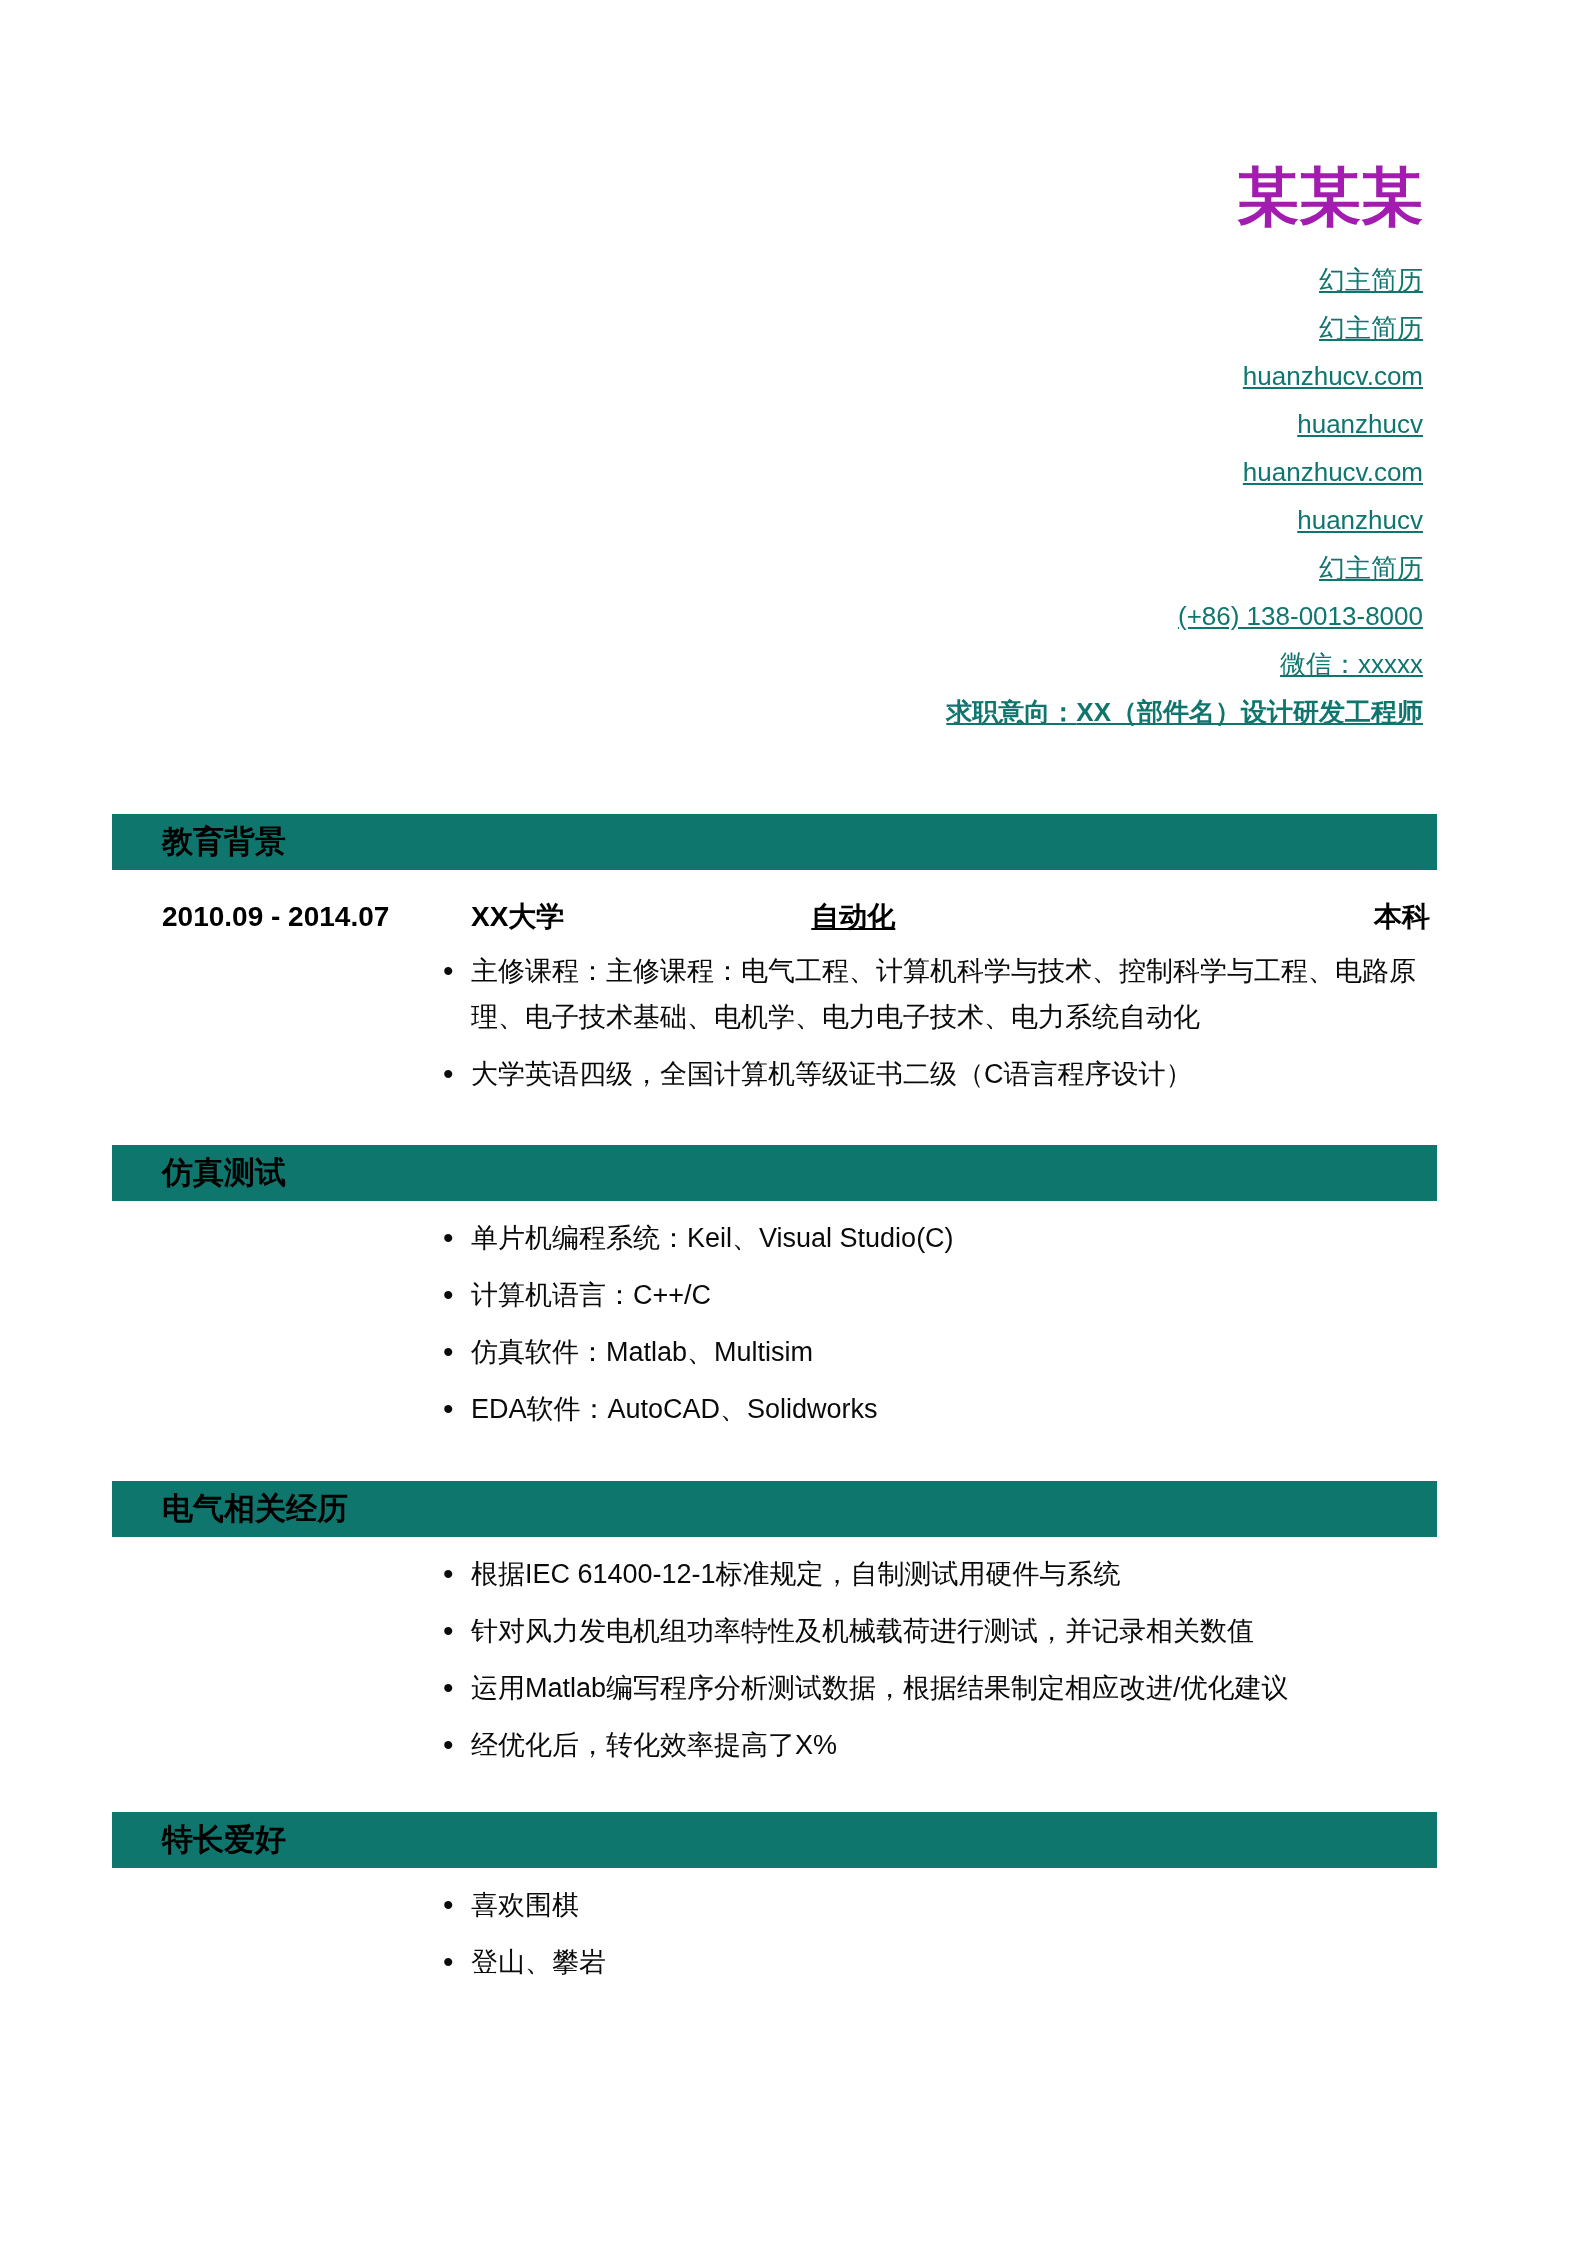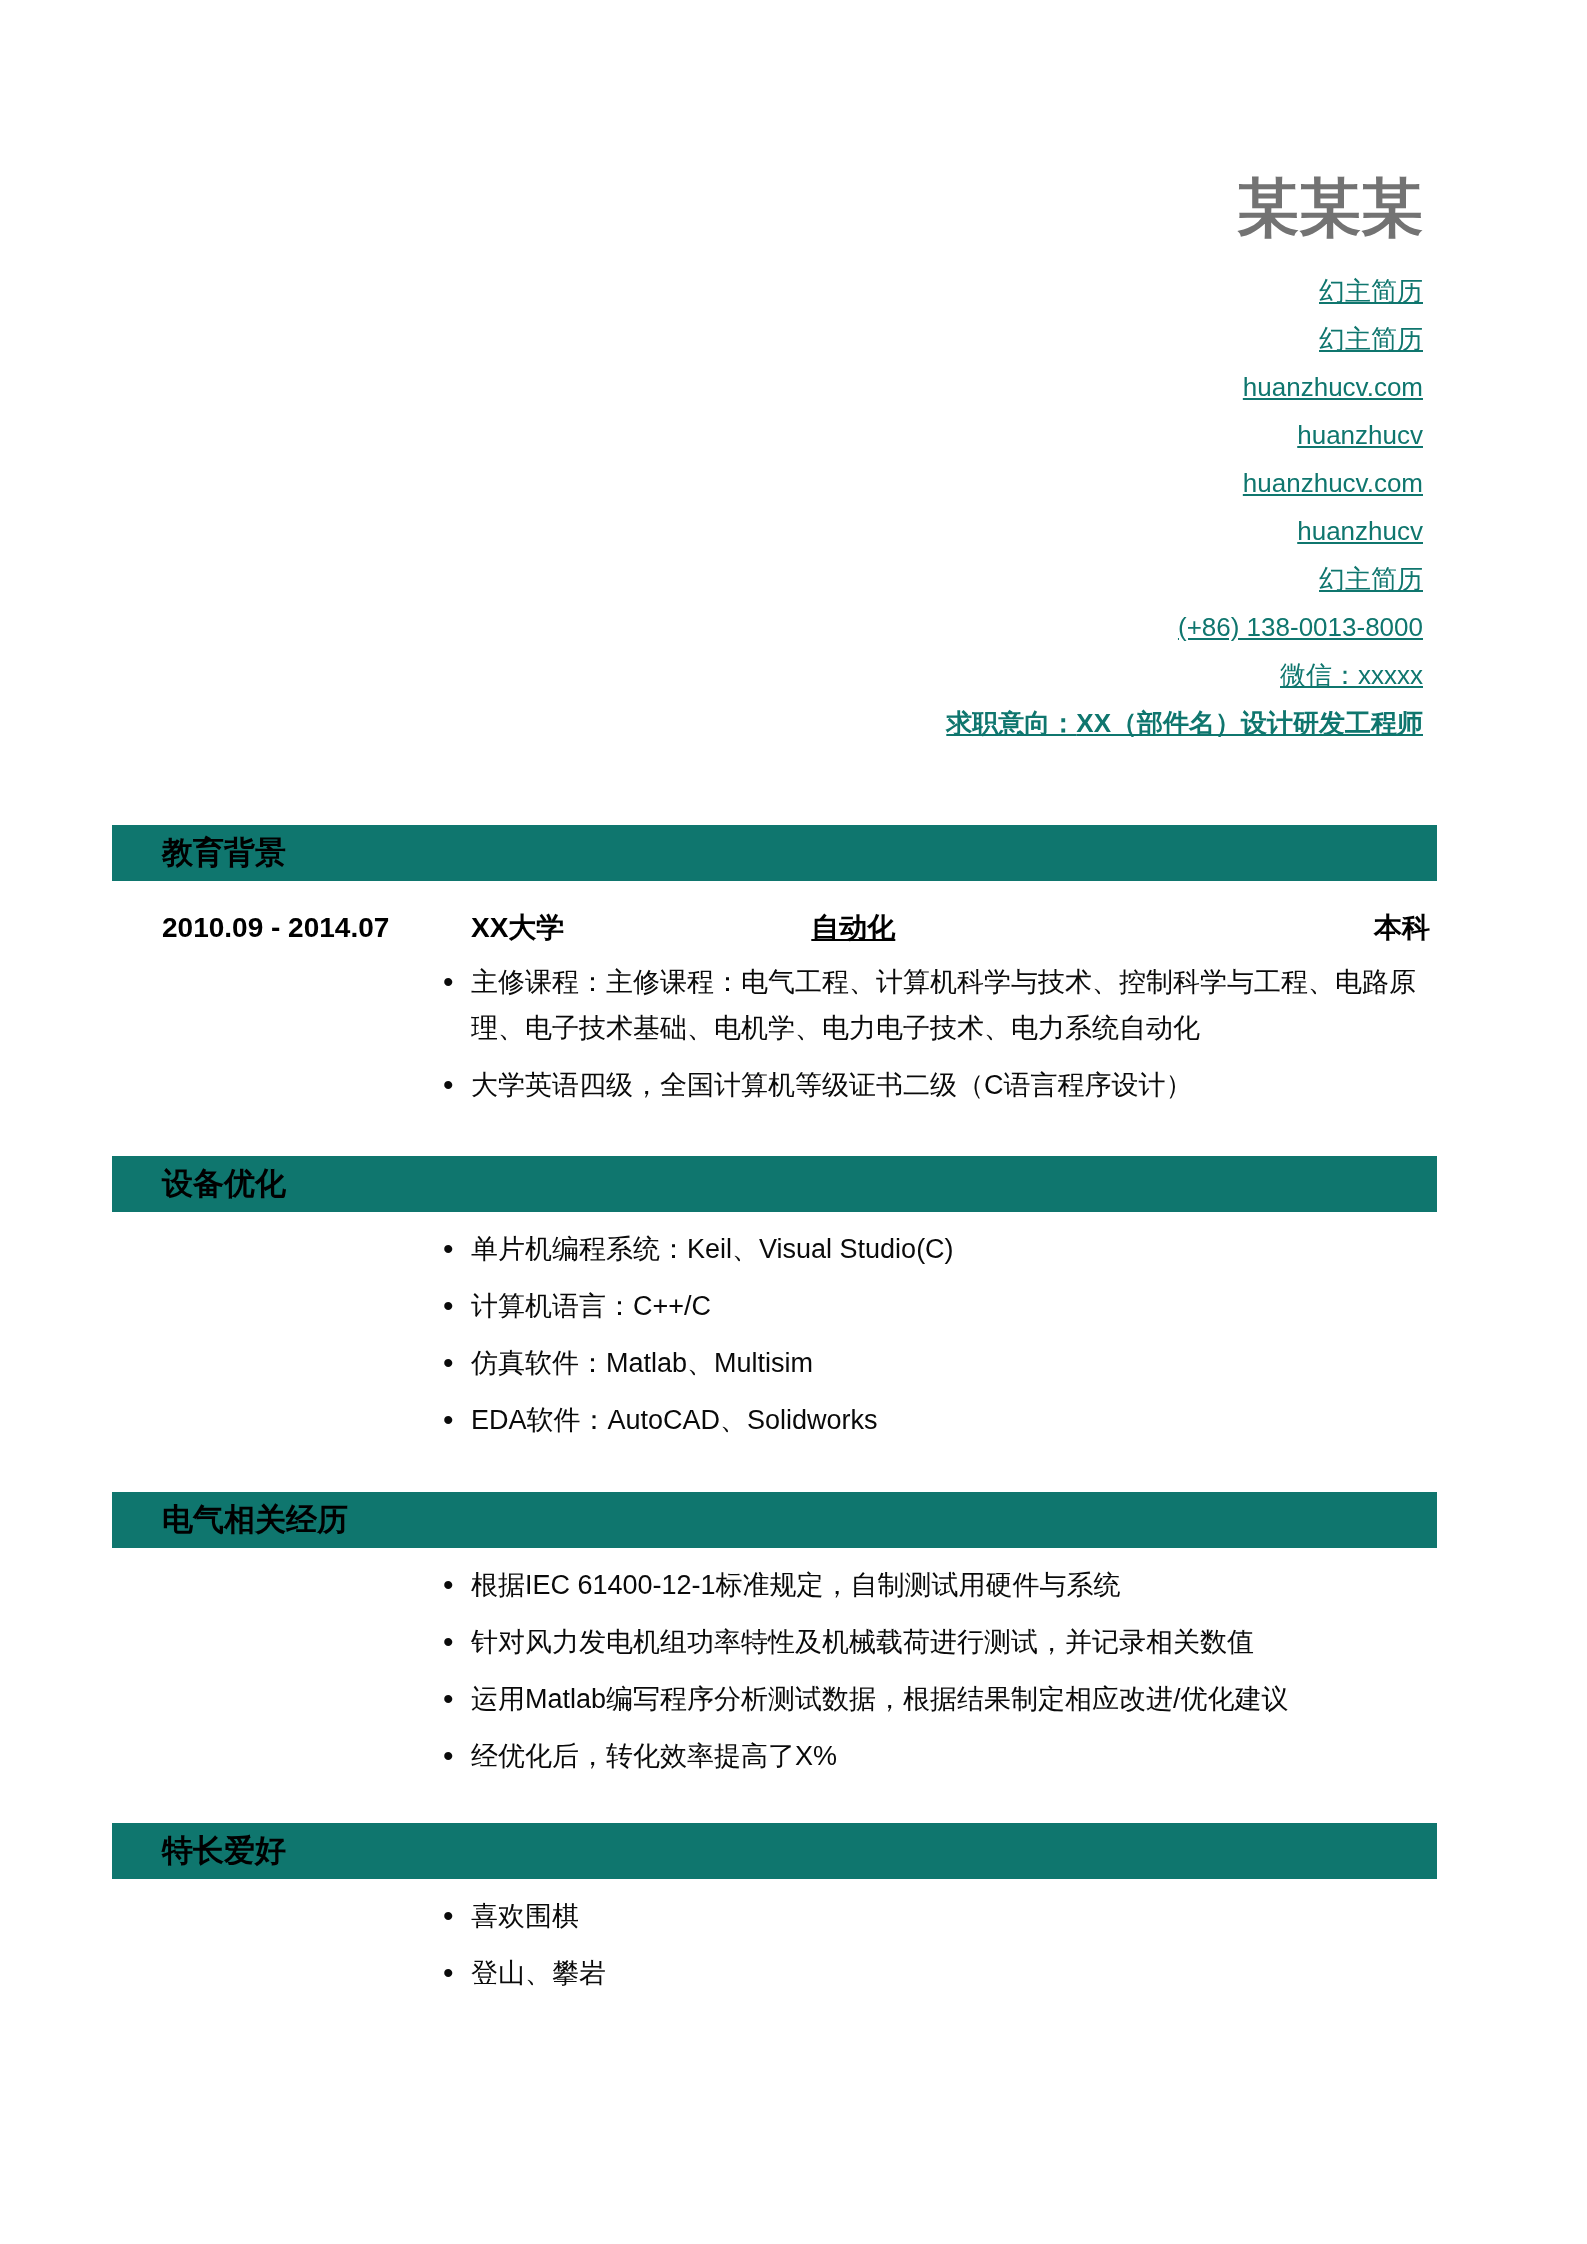--- a/index.html
+++ b/index.html
@@ -15,26 +15,26 @@
     background:#ffffff;
     overflow:hidden;
   }
   
   .header{
     padding-top:160px;
     padding-right:164px;
     text-align:right;
   }
   .candidate-name{
-    margin:16px 0 14px 0;
+    margin:5px 0 14px 0;
     font-family:"Liberation Serif","DejaVu Serif",serif;
     font-weight:bold;
     font-size:62px;
     line-height:1.05;
-    color:#737373;
+    color:#a21caf;
   }
   .contact{
     margin-top:26px;
     font-size:26px;
     line-height:48px;
     color:#0f766e;
     text-decoration:underline;
   }
   .contact .cline{white-space:nowrap;}
   .objective{font-weight:bold;}
@@ -134,21 +134,21 @@
         <span class="col-right">本科</span>
       </div>
       <ul class="bullets">
         <li><span>主修课程：主修课程：电气工程、计算机科学与技术、控制科学与工程、电路原理、电子技术基础、电机学、电力电子技术、电力系统自动化</span></li>
         <li><span>大学英语四级，全国计算机等级证书二级（C语言程序设计）</span></li>
       </ul>
     </section>
 
     <section class="sec sec-skills">
       <div class="bar">
-        <span class="bar-title">设备优化</span>
+        <span class="bar-title">仿真测试</span>
       </div>
       <ul class="bullets">
         <li><span>单片机编程系统：Keil、Visual Studio(C)</span></li>
         <li><span>计算机语言：C++/C</span></li>
         <li><span>仿真软件：Matlab、Multisim</span></li>
         <li><span>EDA软件：AutoCAD、Solidworks</span></li>
       </ul>
     </section>
 
     <section class="sec sec-exp">

